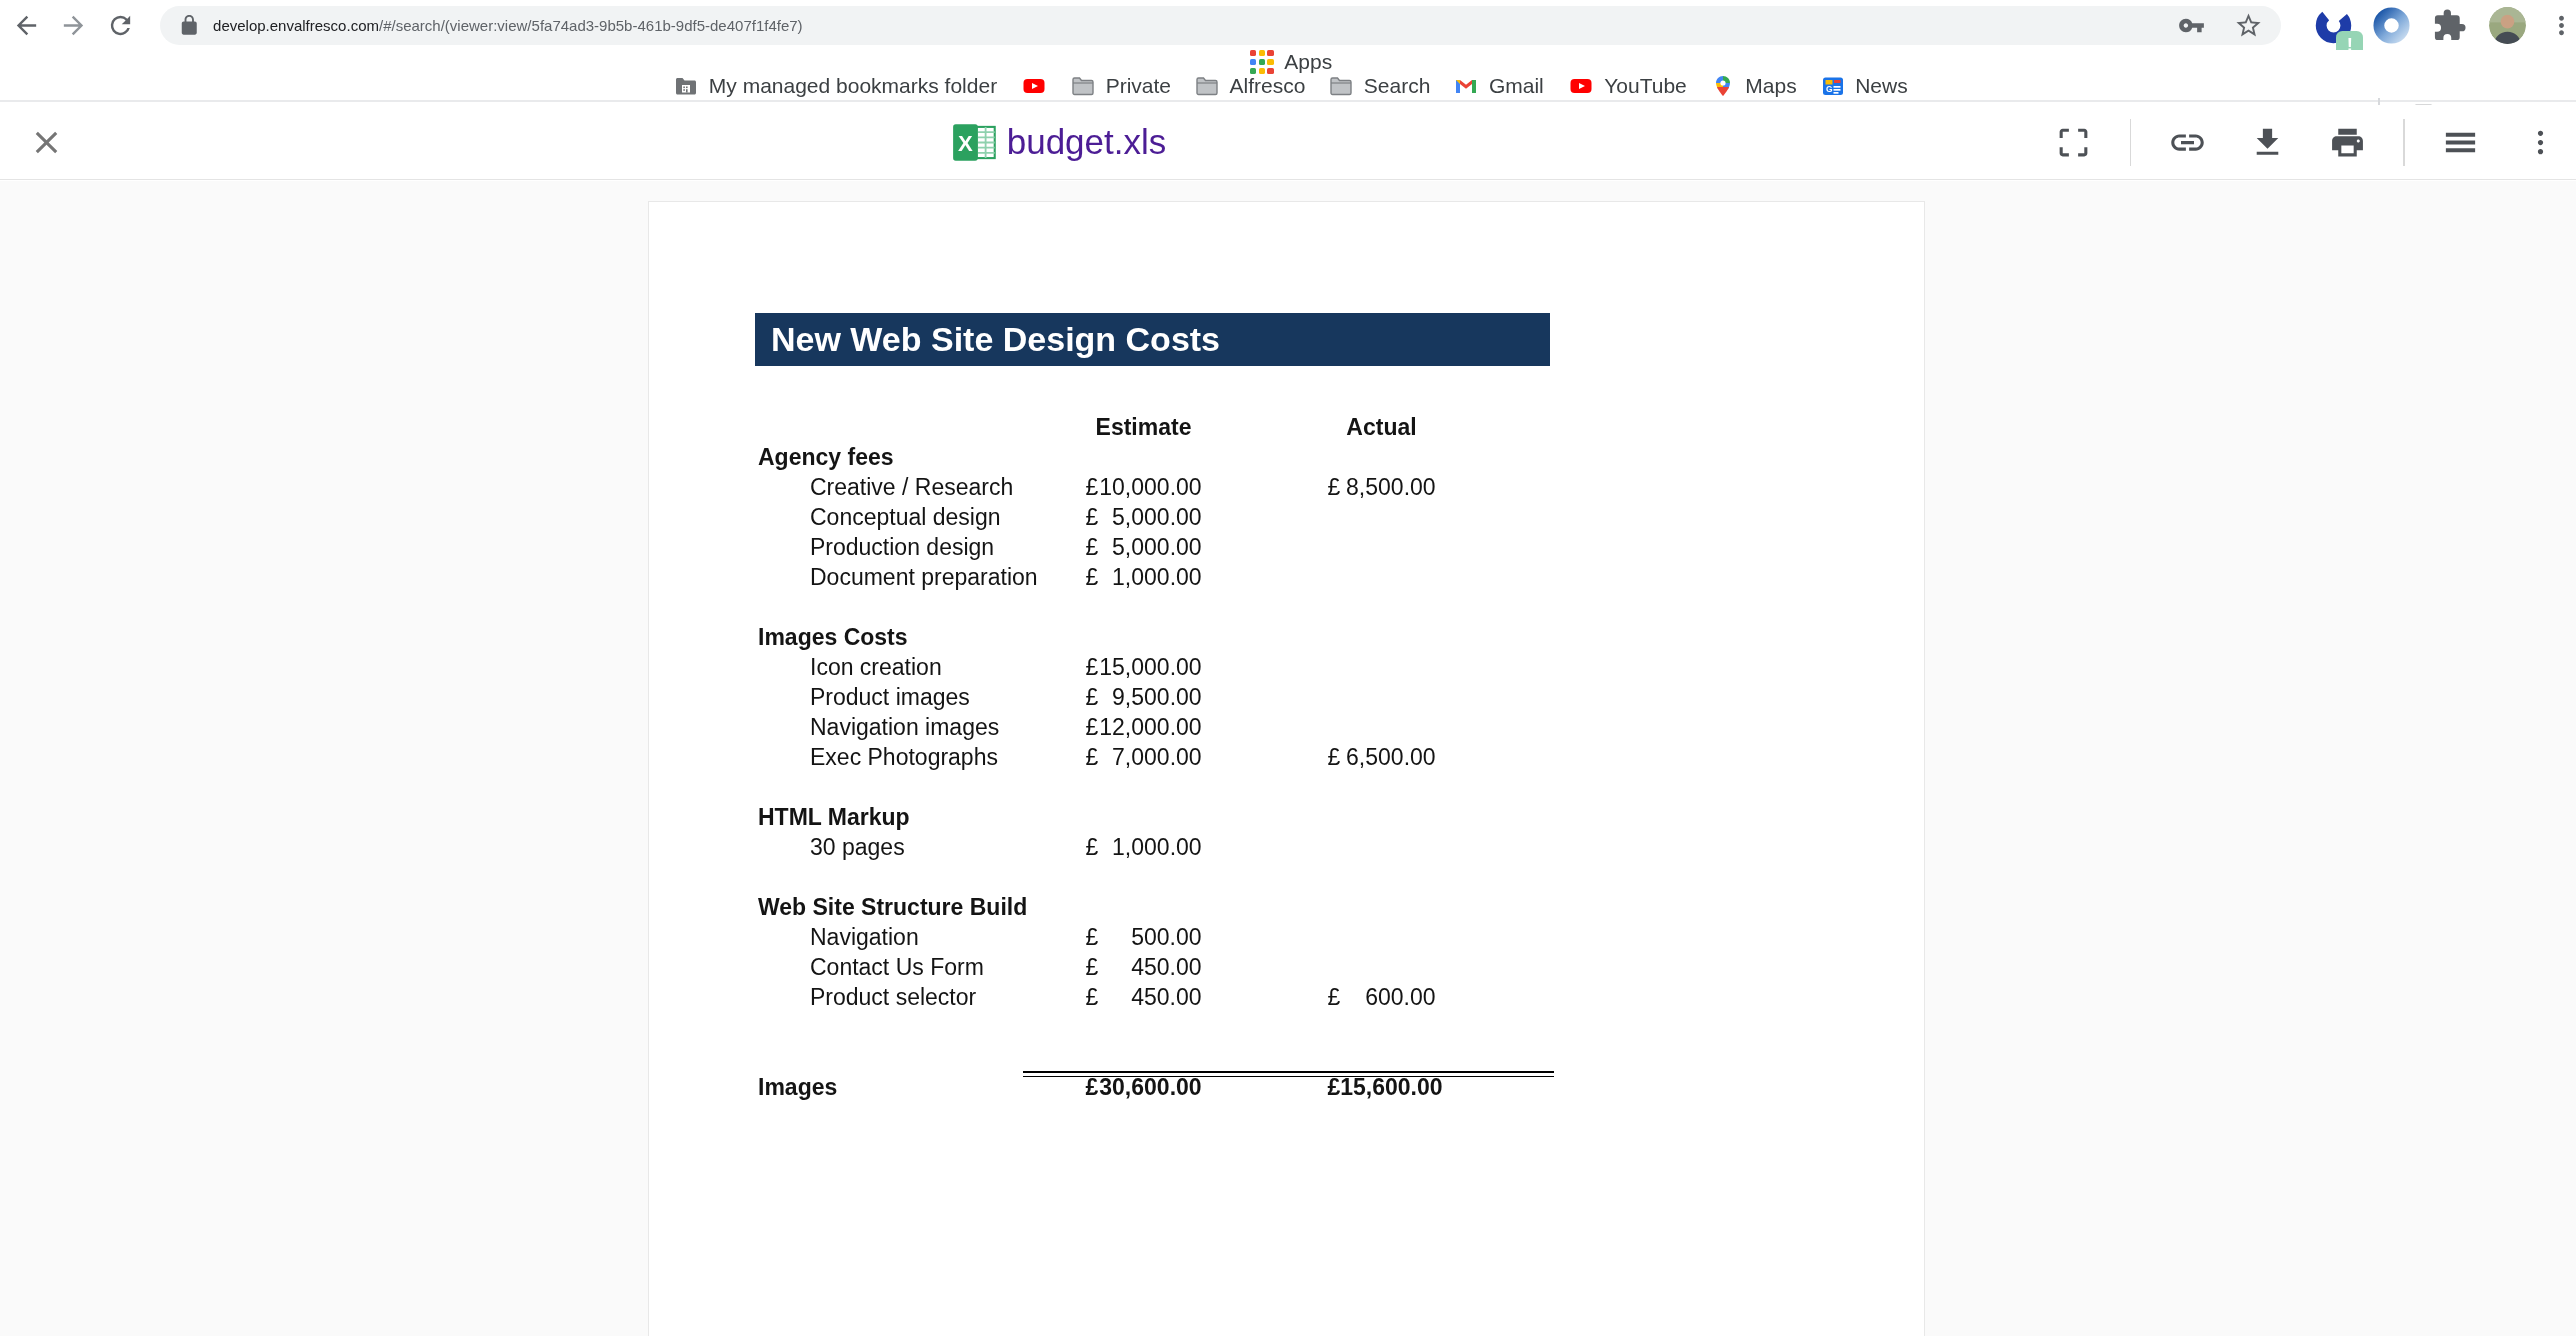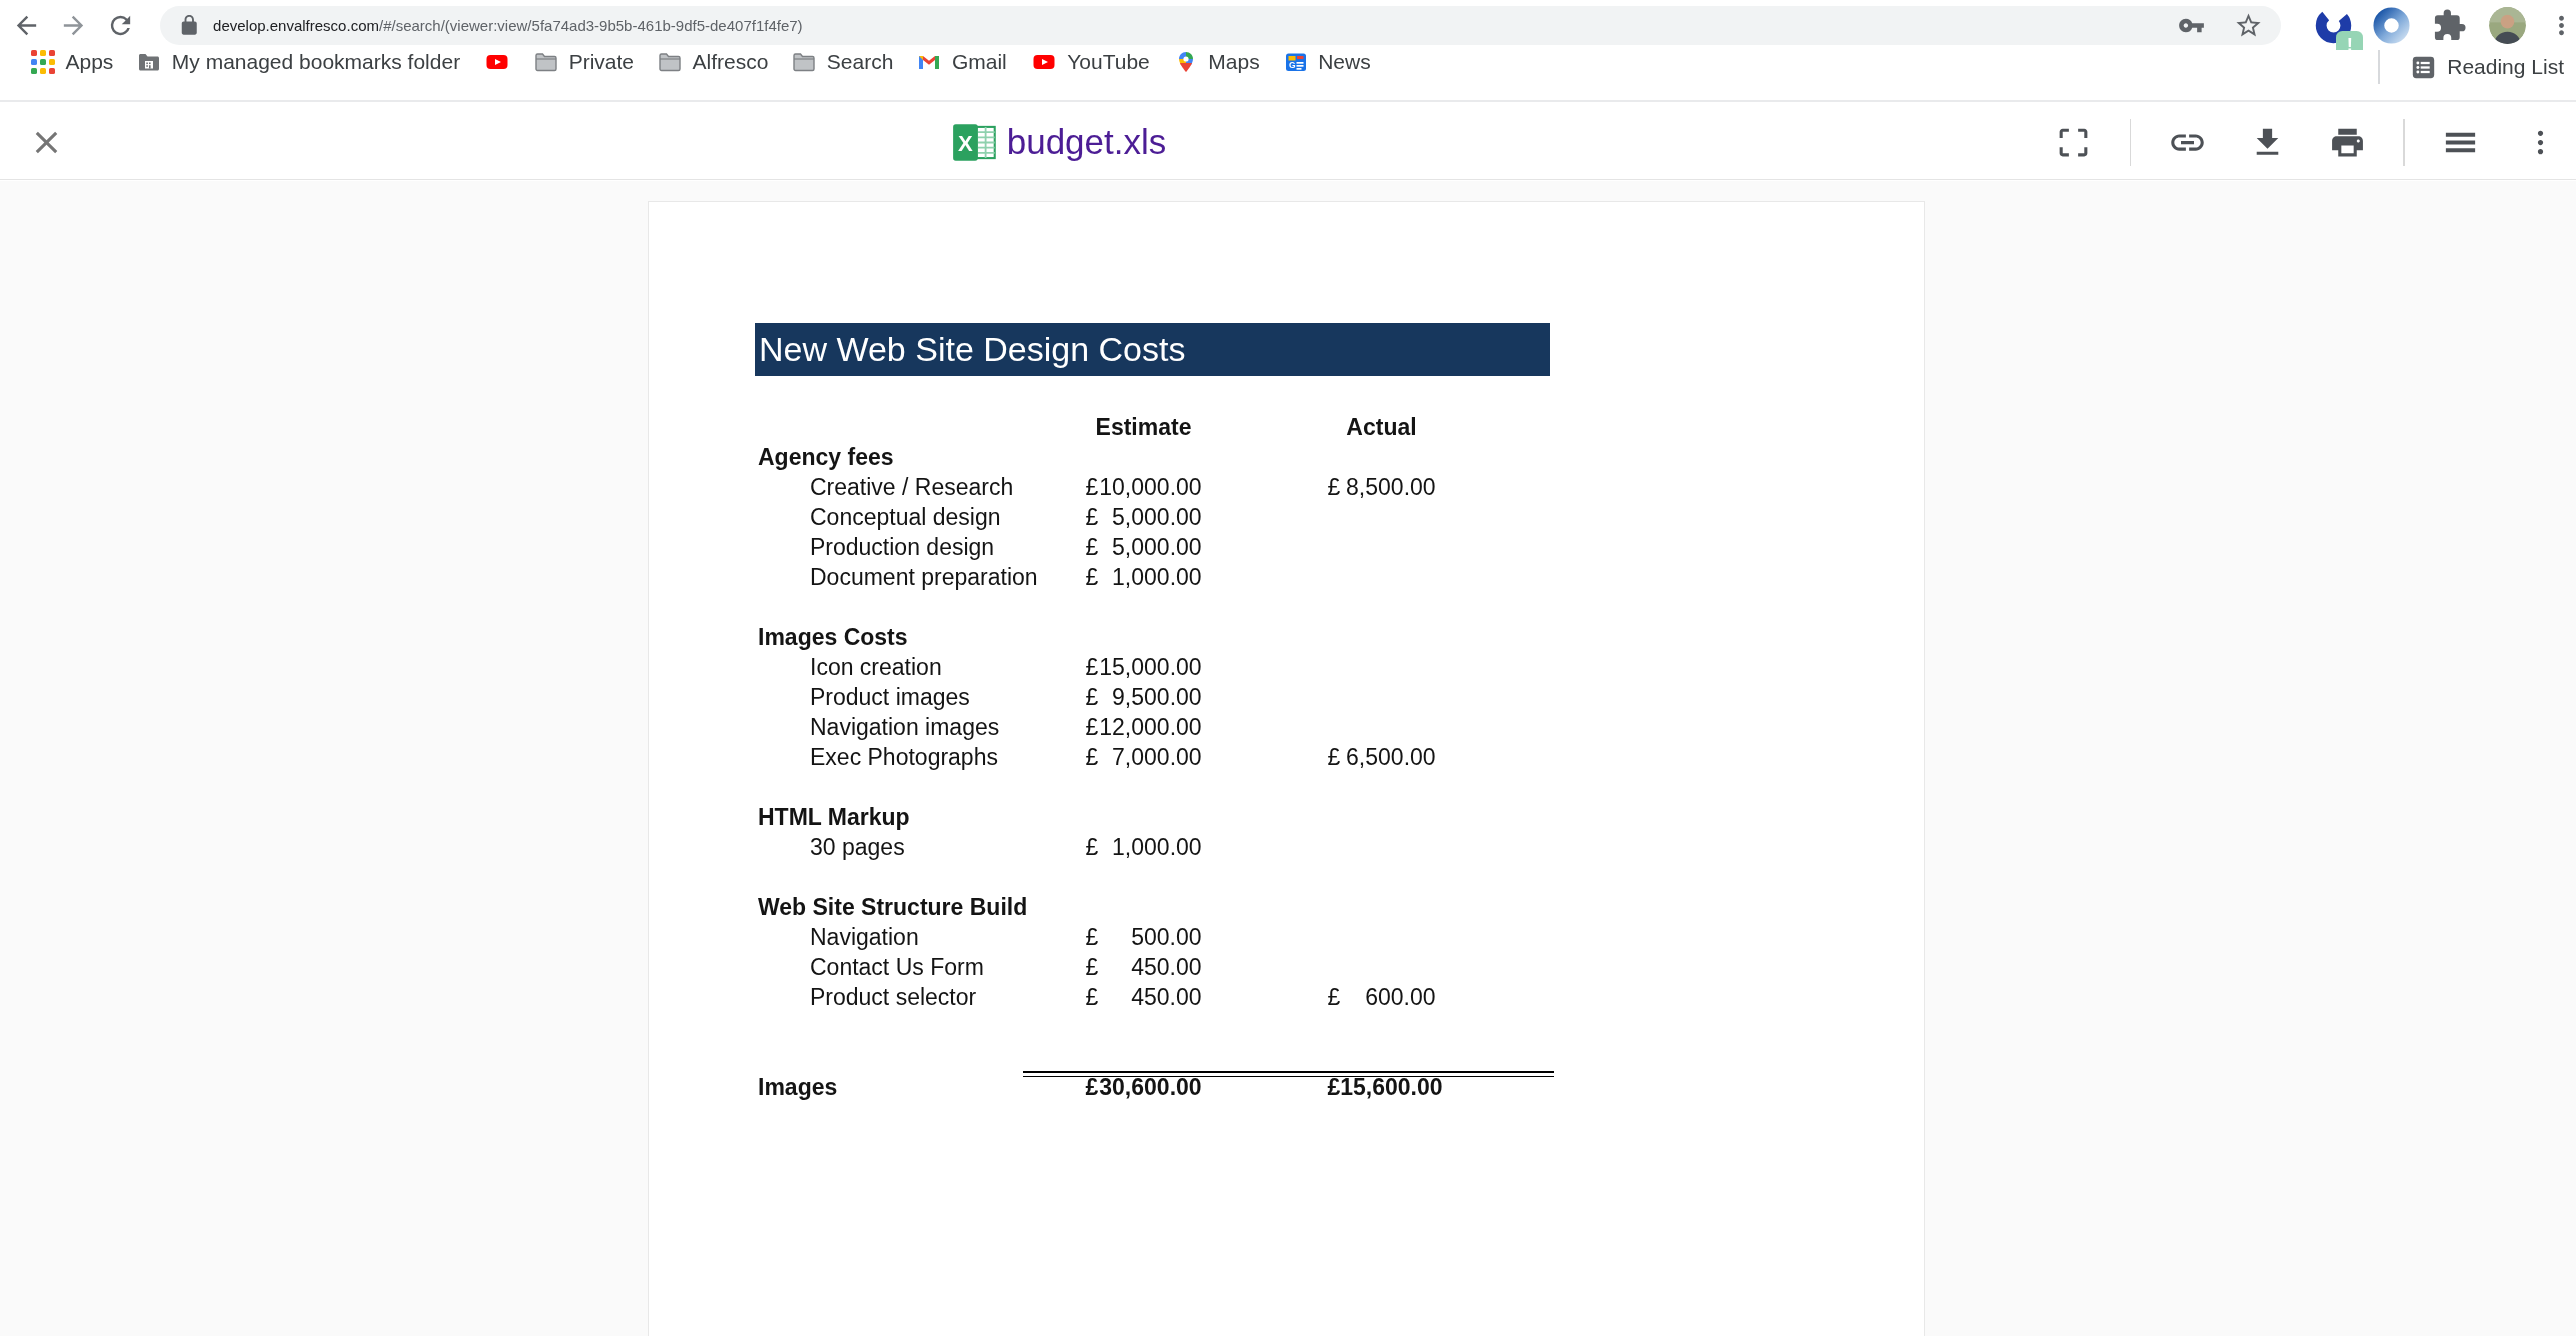--- a/index.html
+++ b/index.html
@@ -18,22 +18,22 @@
   .url-text .domain{color:#202124;}
   .ext-area{display:flex;align-items:center;margin-left:34px;gap:21px;}
   .ext-wrap{position:relative;width:37px;height:37px;display:flex;align-items:center;justify-content:center;}
   .ext-badge{position:absolute;right:-11.3px;bottom:-14.5px;width:27px;height:27px;border-radius:6.4px;
              background:#96d5b5;color:#fff;font-size:18.5px;font-weight:bold;display:flex;
              align-items:center;justify-content:center;}
   .avatar{width:37px;height:37px;border-radius:50%;overflow:hidden;}
 
   
   .bookmarks-bar{position:absolute;top:50px;left:0;width:2576px;height:52px;background:#fff;
-                 border-bottom:2.4px solid #e9eaec;display:flex;align-items:flex-start;padding-left:19px;
-                 box-sizing:border-box;font-size:21px;color:#3c4043;}
+                 border-bottom:2.4px solid #e9eaec;display:flex;align-items:center;padding-left:6px;
+                 box-sizing:border-box;font-size:21px;color:#3c4043;flex-direction:column;}
   .bm-item{display:flex;align-items:center;gap:10.5px;padding:0 12px;white-space:nowrap;}
   .bm-right{margin-left:auto;display:flex;align-items:center;}
   .bm-divider{width:1.6px;height:34px;background:#d7d9dc;margin-right:17.7px;}
   .apps-grid{display:grid;grid-template-columns:repeat(3,6.4px);grid-template-rows:repeat(3,6.4px);gap:2.4px;}
   .apps-grid i{border-radius:1.6px;}
 
   
   .viewer-header{position:absolute;top:105px;left:0;width:2576px;height:75px;background:#fff;
                  border-bottom:1.6px solid #e4e4e4;box-sizing:border-box;}
   .close-btn{position:absolute;left:22.5px;top:50%;transform:translateY(-50%);width:48px;height:48px;
@@ -43,22 +43,22 @@
   .viewer-title .fname{font-size:35px;color:#4c1d95;}
   .viewer-actions{position:absolute;right:11.3px;top:0;height:100%;display:flex;align-items:center;gap:32px;}
   .va-btn{width:48px;height:48px;border:none;background:transparent;display:flex;align-items:center;
           justify-content:center;padding:0;}
   .vdiv{width:1.6px;height:47px;background:#d9d9d9;}
 
   
   .content{position:absolute;top:181px;left:0;width:2576px;height:1155px;background:#fafafa;}
   .page{position:absolute;left:648px;top:20px;width:1277px;height:1137px;background:#fff;
         border:1.6px solid #e8e8e8;border-bottom:none;box-sizing:border-box;}
-  .doc-title{position:absolute;left:106px;top:121px;width:795px;height:53px;background:#17375d;
-             color:#fff;font-weight:normal;font-size:34px;line-height:52px;padding-left:4px;
+  .doc-title{position:absolute;left:106px;top:111px;width:795px;height:53px;background:#17375d;
+             color:#fff;font-weight:bold;font-size:34px;line-height:52px;padding-left:16px;
              box-sizing:border-box;white-space:nowrap;}
   .doc-table{position:absolute;left:109px;top:210px;display:grid;
              grid-template-columns:325px 121px 121px 113px;grid-auto-rows:30px;
              font-size:23px;color:#141414;}
   .doc-table div{line-height:30px;white-space:nowrap;}
   .lbl.ind{padding-left:52px;}
   .b{font-weight:bold;}
   .colh{text-align:center;font-weight:bold;}
   .money{display:flex;justify-content:space-between;padding:0 2.4px;box-sizing:border-box;}
   .r-spacer{grid-column:1/-1;}

